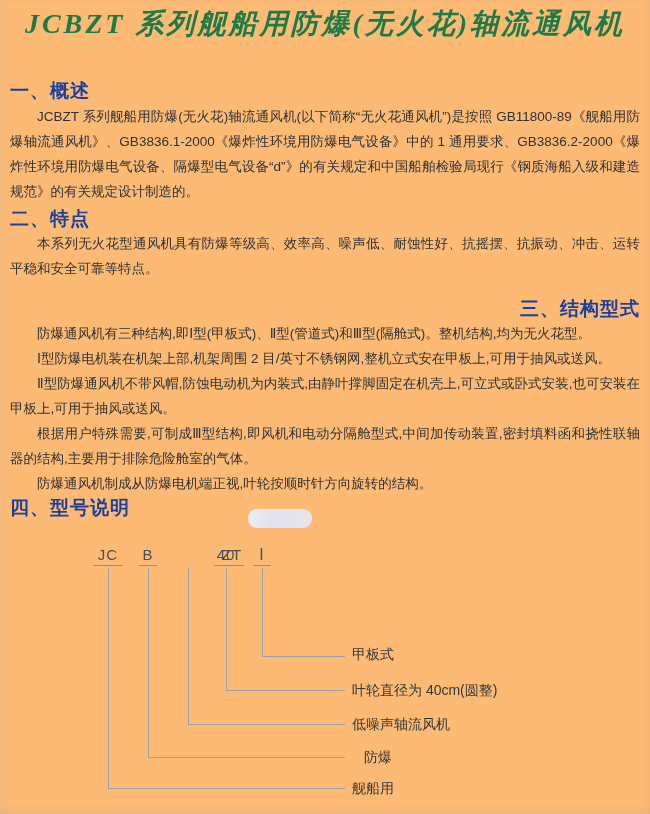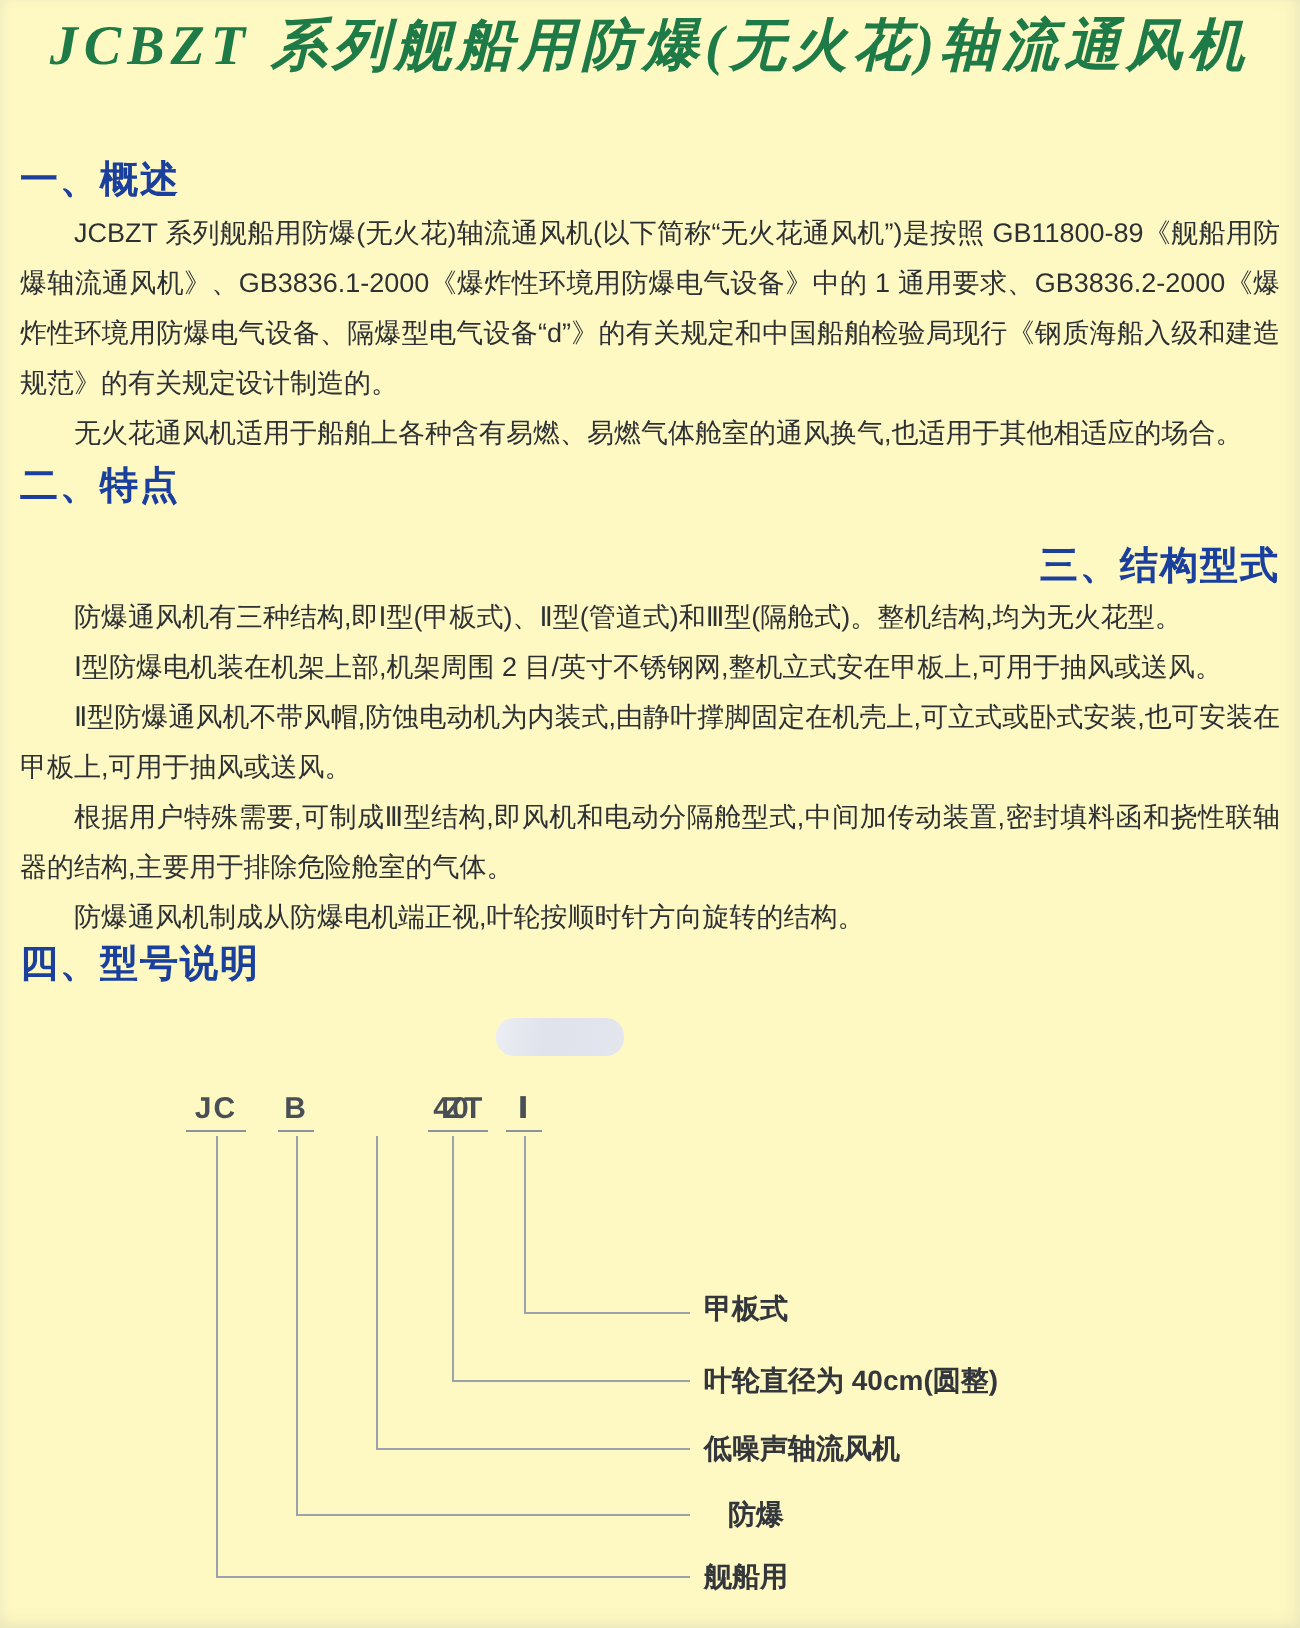--- a/index.html
+++ b/index.html
@@ -1,20 +1,20 @@
 <!DOCTYPE html>
 <html><head>
 <meta charset="utf-8">
 <style>
   html,body{margin:0;padding:0;background:#e8e8e8;}
   .page{
     position:relative;
     width:650px;height:814px;
     margin:0 auto;
-    background:#fef9c3;
+    background:#fdba74;
     box-sizing:border-box;
     padding:5px 10px 0 10px;
     overflow:hidden;
     font-family:"Liberation Sans","DejaVu Sans",sans-serif;
     color:#2e3134;
     box-shadow:inset -3px -3px 8px rgba(120,120,125,0.10), inset 2px 0 5px rgba(200,200,205,0.15);
   }
   .doc-title{
     margin:0;
     text-align:center;
@@ -53,21 +53,21 @@
     position:absolute;
     left:248px;top:509px;
     width:64px;height:19px;
     border-radius:9px;
     background:linear-gradient(100deg,#eceef4 0%,#e0e2ec 40%,#e4e6ee 100%);
   }
   
   .diagram{
     position:absolute;
     left:0;top:540px;
-    width:550px;height:274px;font-weight:bold;
+    width:550px;height:274px;
   }
   .dg-code{
     position:absolute;
     top:6px;
     height:17px;
     padding-bottom:2px;
     text-align:center;
     font-size:15px;
     line-height:17px;
     letter-spacing:1px;
@@ -87,23 +87,23 @@
 </style>
 </head>
 <body>
 
 <div class="page">
 
   <h1 class="doc-title">JCBZT 系列舰船用防爆(无火花)轴流通风机</h1>
 
   <h2 class="sec s1">一、概述</h2>
   <p class="body first">JCBZT 系列舰船用防爆(无火花)轴流通风机(以下简称“无火花通风机”)是按照 GB11800-89《舰船用防爆轴流通风机》、GB3836.1-2000《爆炸性环境用防爆电气设备》中的 1 通用要求、GB3836.2-2000《爆炸性环境用防爆电气设备、隔爆型电气设备“d”》的有关规定和中国船舶检验局现行《钢质海船入级和建造规范》的有关规定设计制造的。</p>
-  <p class="body">无火花通风机适用于船舶上各种含有易燃、易燃气体舱室的通风换气,也适用于其他相适应的场合。</p>
 
   <h2 class="sec s2">二、特点</h2>
+  <p class="body">本系列无火花型通风机具有防爆等级高、效率高、噪声低、耐蚀性好、抗摇摆、抗振动、冲击、运转平稳和安全可靠等特点。</p>
 
   <h2 class="sec s3">三、结构型式</h2>
   <p class="body">防爆通风机有三种结构,即Ⅰ型(甲板式)、Ⅱ型(管道式)和Ⅲ型(隔舱式)。整机结构,均为无火花型。</p>
   <p class="body">Ⅰ型防爆电机装在机架上部,机架周围 2 目/英寸不锈钢网,整机立式安在甲板上,可用于抽风或送风。</p>
   <p class="body">Ⅱ型防爆通风机不带风帽,防蚀电动机为内装式,由静叶撑脚固定在机壳上,可立式或卧式安装,也可安装在甲板上,可用于抽风或送风。</p>
   <p class="body">根据用户特殊需要,可制成Ⅲ型结构,即风机和电动分隔舱型式,中间加传动装置,密封填料函和挠性联轴器的结构,主要用于排除危险舱室的气体。</p>
   <p class="body">防爆通风机制成从防爆电机端正视,叶轮按顺时针方向旋转的结构。</p>
 
   <h2 class="sec s4">四、型号说明</h2>
 

